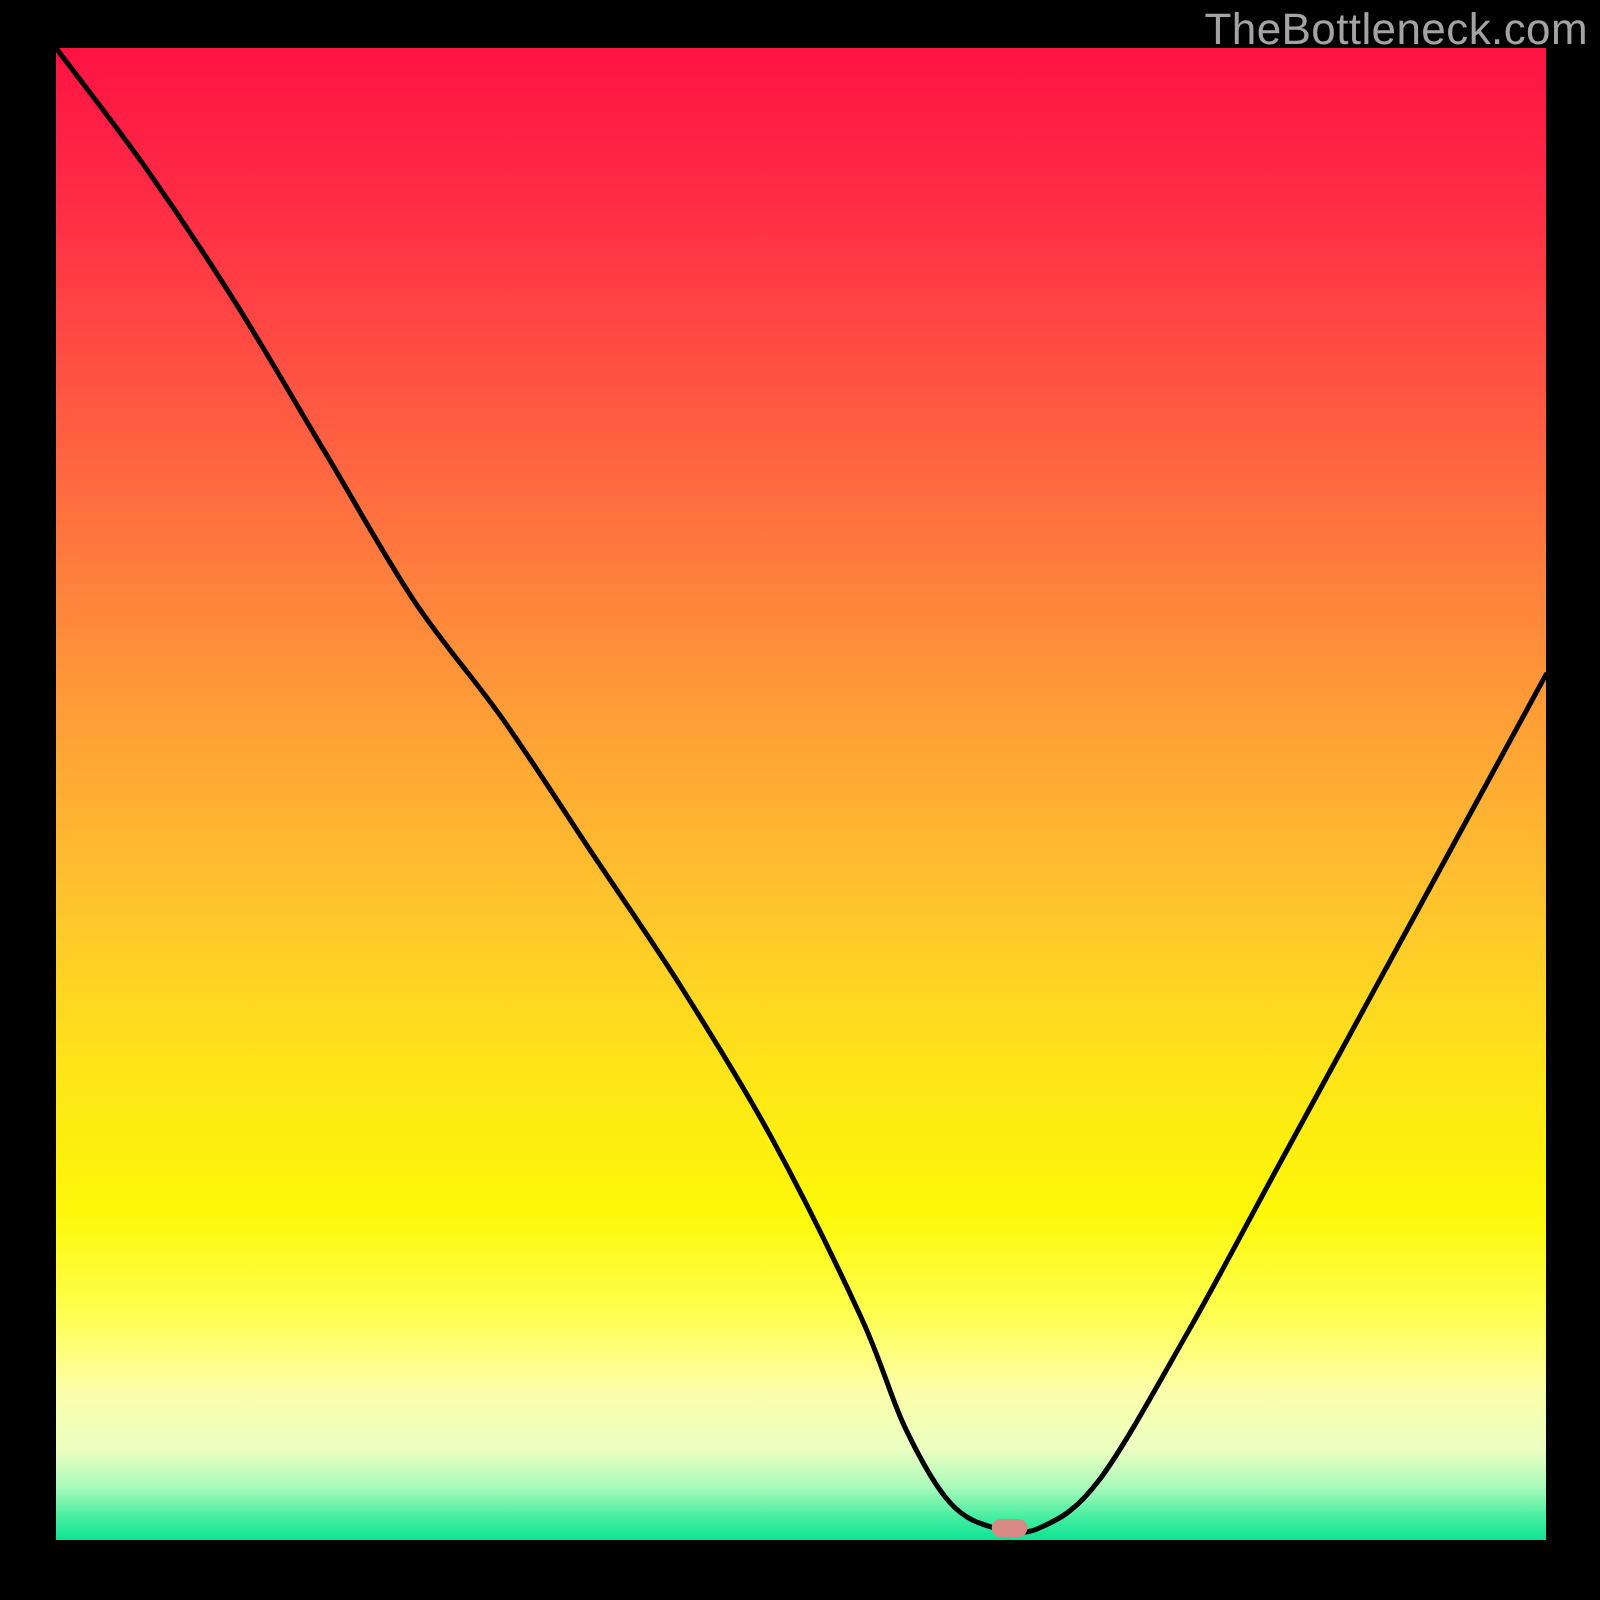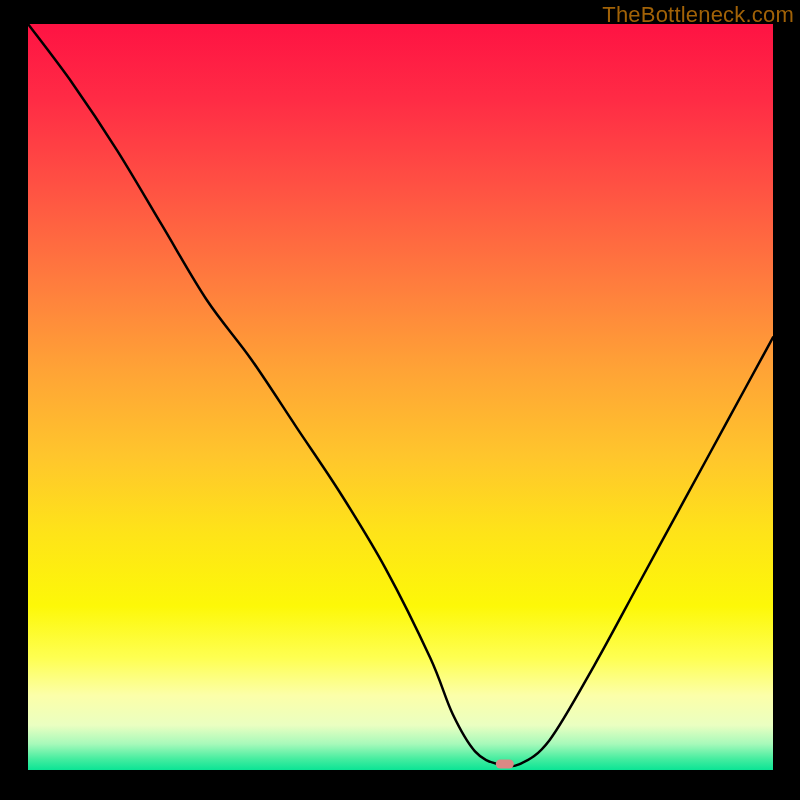--- a/index.html
+++ b/index.html
@@ -8,21 +8,21 @@
     width: 800px;
     height: 800px;
     background: #000;
     position: relative;
     font-family: Arial, Helvetica, sans-serif;
   }
   .watermark {
     position: absolute;
     top: 2px;
     right: 6px;
-    color: #a16207;
+    color: #a3a3a3;
     font-size: 22px;
     font-weight: 400;
     letter-spacing: 0.2px;
     z-index: 10;
   }
   .plot-area {
     position: absolute;
     left: 28px;
     top: 24px;
     width: 745px;

